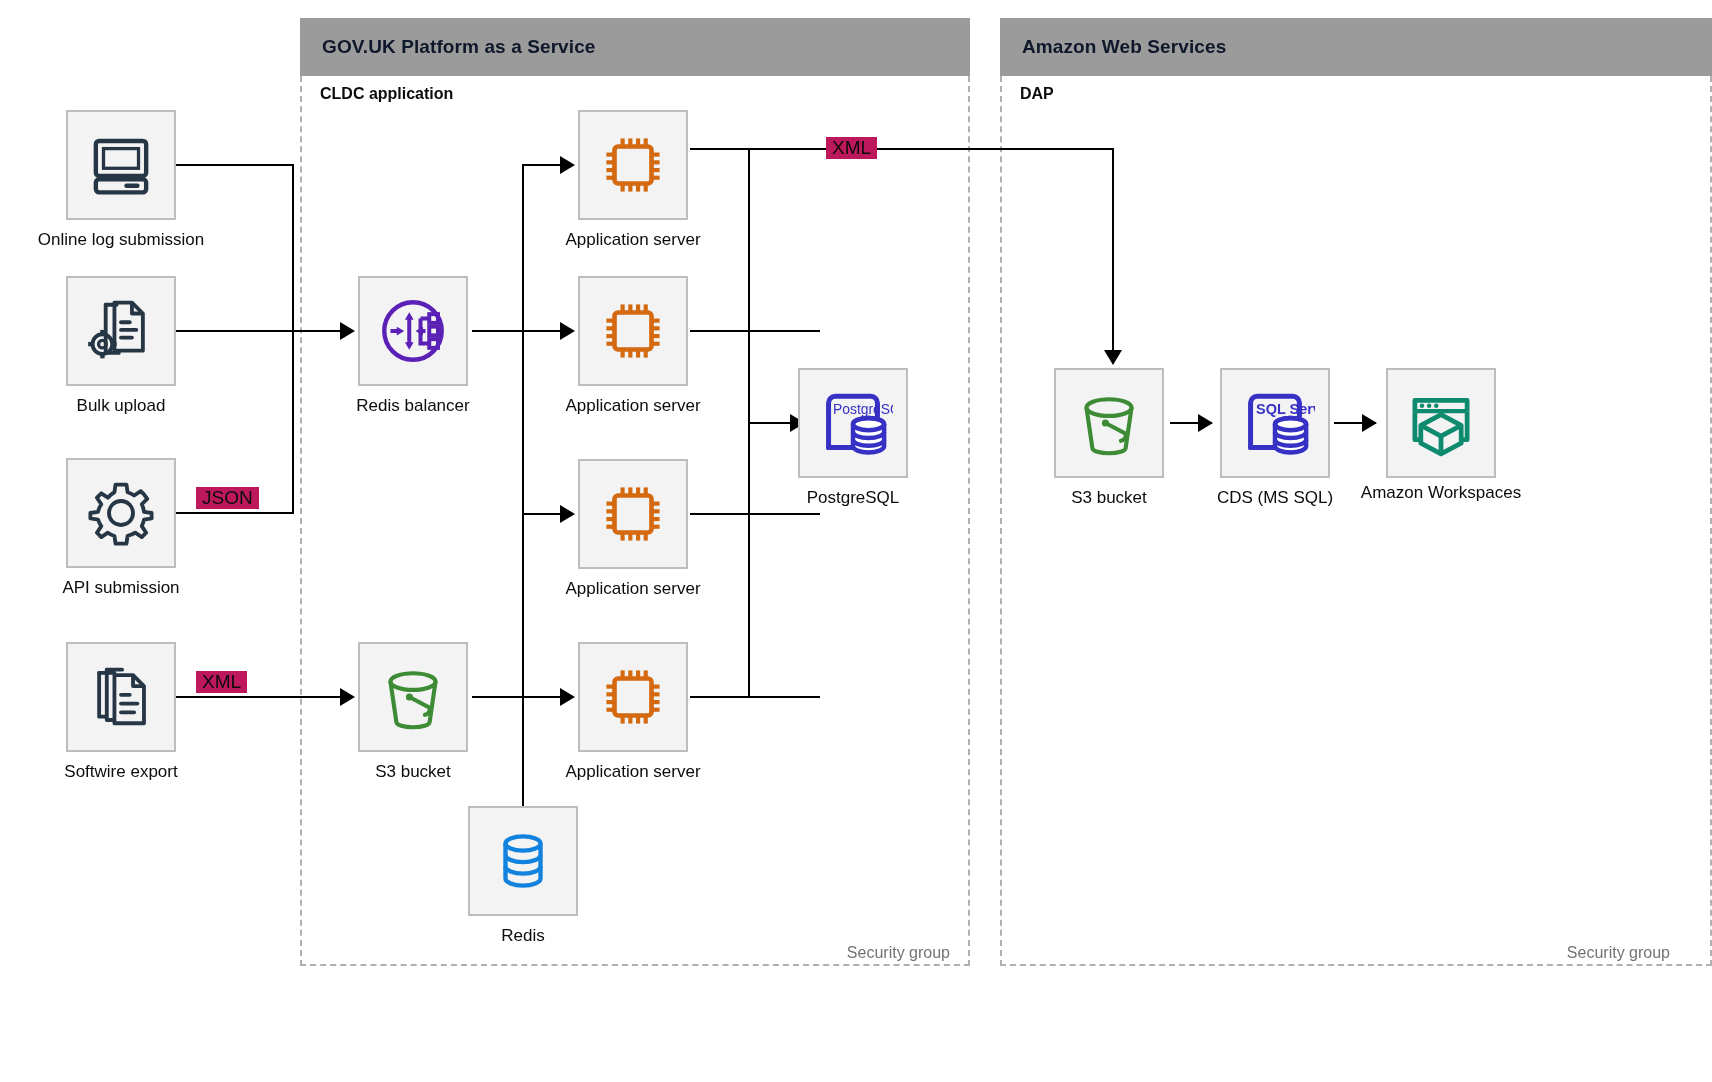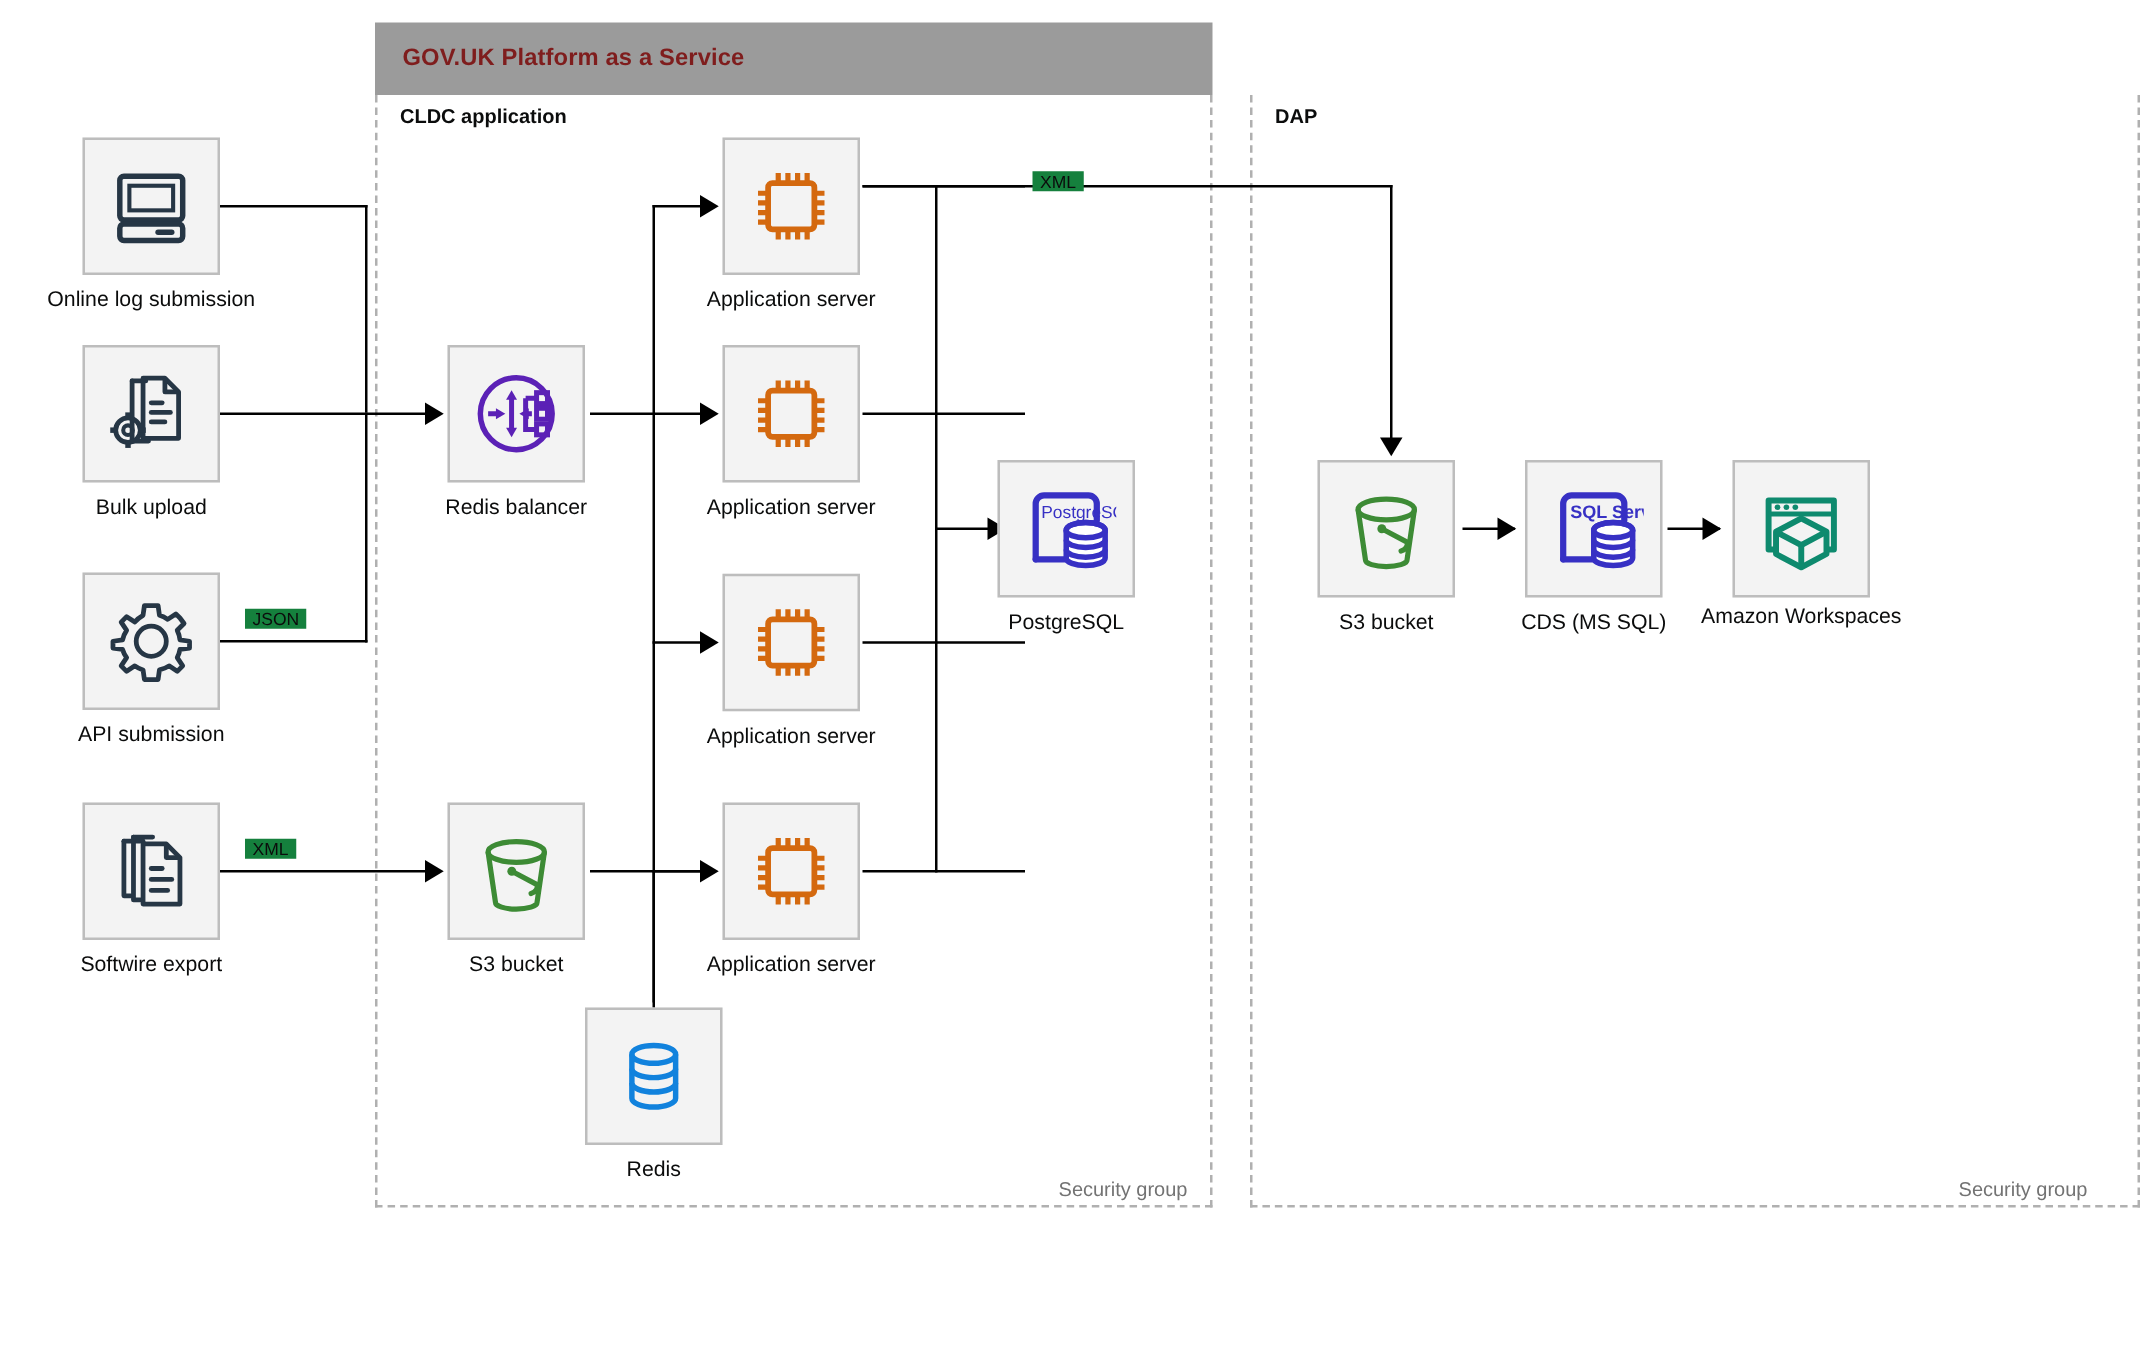--- a/index.html
+++ b/index.html
@@ -18,21 +18,21 @@
   }
 
   
   .group-band {
     position: absolute;
     background: #9b9b9b;
     display: flex;
     align-items: center;
   }
   .group-band-title {
-    color: #7f1d1d;
+    color: #0f172a;
     font-weight: bold;
     font-size: 19px;
     letter-spacing: 0.1px;
     padding-left: 22px;
   }
   .group-dashed {
     position: absolute;
     border: 2px dashed #b0b0b0;
     border-top: none;
     background: transparent;
@@ -84,39 +84,42 @@
     border-bottom: 9px solid transparent;
     border-left: 15px solid #000000;
   }
   .arrow-down {
     border-left: 9px solid transparent;
     border-right: 9px solid transparent;
     border-top: 15px solid #000000;
   }
   .edge-label {
     position: absolute;
-    font-size: 14px;
+    font-size: 19px;
     color: #0b0c0c;
-    background: #15803d;
+    background: #be185d;
     padding: 0 6px;
     white-space: nowrap;
   }
 </style>
 </head>
 <body>
 
 <div id="canvas">
 
   <div class="group-band" style="left:300px; top:18px; width:670px; height:58px;">
     <span class="group-band-title">GOV.UK Platform as a Service</span>
   </div>
   <div class="group-dashed" style="left:300px; top:76px; width:670px; height:890px;"></div>
   <div class="group-sub-title" style="left:320px; top:85px;">CLDC application</div>
   <div class="security-label" style="left:700px; top:944px; width:250px;">Security group</div>
 
+  <div class="group-band" style="left:1000px; top:18px; width:712px; height:58px;">
+    <span class="group-band-title">Amazon Web Services</span>
+  </div>
   <div class="group-dashed" style="left:1000px; top:76px; width:712px; height:890px;"></div>
   <div class="group-sub-title" style="left:1020px; top:85px;">DAP</div>
   <div class="security-label" style="left:1420px; top:944px; width:250px;">Security group</div>
 
   <div class="line hline" style="left:176px; top:164px; width:118px;"></div>
   <div class="line vline" style="left:292px; top:164px; height:166px;"></div>
 
   <div class="line hline" style="left:176px; top:330px; width:168px;"></div>
   <div class="arrow arrow-right" style="left:340px; top:322px;"></div>
 

